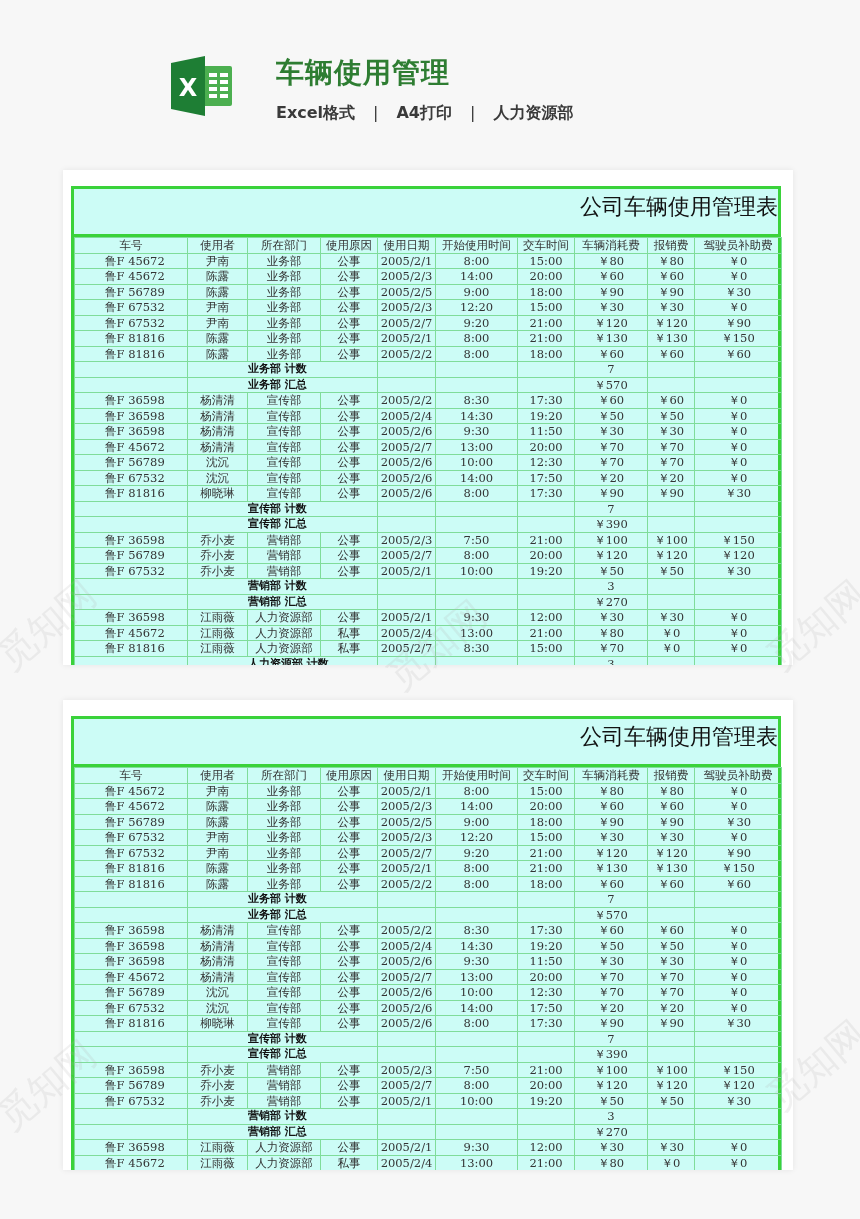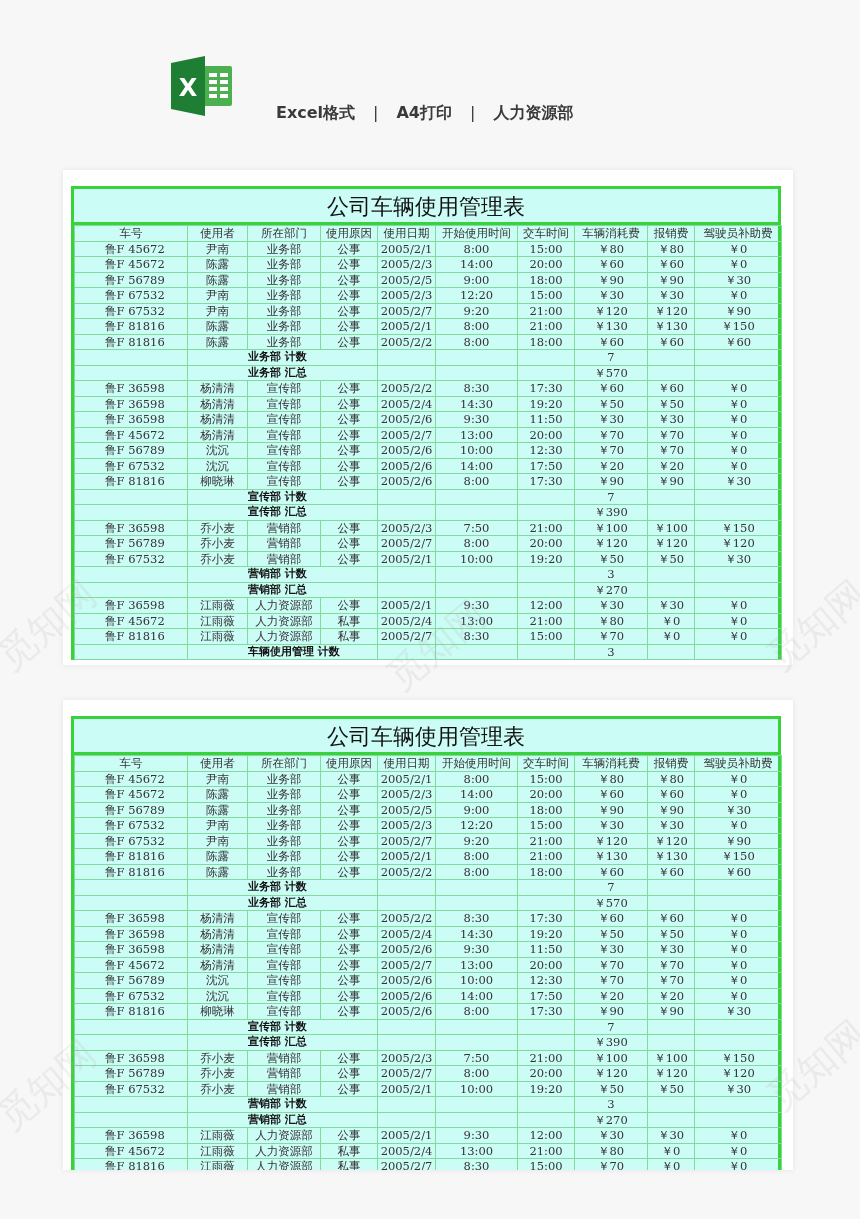--- a/index.html
+++ b/index.html
@@ -7,21 +7,21 @@
   body { position: relative; font-family: "DejaVu Serif", "Liberation Serif", serif; }
   .header { position: absolute; left: 0; top: 0; width: 860px; height: 150px; }
   .xl-icon { position: absolute; left: 171px; top: 56px; width: 62px; height: 60px; }
   .title { position: absolute; left: 276px; top: 54px; font-family: "DejaVu Sans", sans-serif; font-weight: bold; font-size: 28px; color: #2e7d32; letter-spacing: 1px; }
   .subtitle { position: absolute; left: 276px; top: 103px; font-family: "DejaVu Sans", sans-serif; font-weight: bold; font-size: 16px; color: #3a3a3a; display: flex; gap: 0; }
   .subtitle .sep { margin: 0 18px; font-weight: normal; }
   .card { position: absolute; left: 63px; width: 730px; background: #ffffff; box-shadow: 0 0 6px rgba(0,0,0,0.08); overflow: hidden; }
   .card1 { top: 170px; height: 495px; }
   .card2 { top: 700px; height: 470px; }
   .sheet { position: absolute; left: 8px; top: 16px; width: 710px; background: #ccfcf6; border: 3px solid #3ad23a; border-bottom: none; }
-  .sheet-title { height: 36px; line-height: 36px; text-align: center; font-family: "DejaVu Sans", sans-serif; font-size: 22px; color: #111; border-bottom: 3px solid #3ad23a; }
+  .sheet-title { height: 48px; line-height: 36px; text-align: right; font-family: "DejaVu Sans", sans-serif; font-size: 22px; color: #111; border-bottom: 3px solid #3ad23a; }
   table { border-collapse: collapse; width: 100%; table-layout: fixed; font-size: 11.5px; color: #333; }
   td { height: 15.5px; line-height: 14px; text-align: center; border: 1px solid #7fdc9a; white-space: nowrap; overflow: hidden; padding: 0; }
   td.bold { font-weight: bold; color: #111; font-family: "DejaVu Sans", sans-serif; font-size: 11px; }
   .watermark { position: absolute; font-family: "DejaVu Sans", sans-serif; font-size: 38px; color: rgba(180,180,180,0.18); transform: rotate(-40deg); pointer-events: none; white-space: nowrap; }
 </style>
 </head>
 <body>
 
 <div class="header">
   <div class="xl-icon">
@@ -34,20 +34,21 @@
           <rect x="49" y="24" width="8" height="4"></rect>
         <rect x="38" y="31" width="8" height="4"></rect>
           <rect x="49" y="31" width="8" height="4"></rect>
         <rect x="38" y="38" width="8" height="4"></rect>
           <rect x="49" y="38" width="8" height="4"></rect>
       </g>
       <polygon points="0,7 34,0 34,60 0,53" fill="#1e7e34"></polygon>
       <text x="17" y="40" text-anchor="middle" font-family="DejaVu Sans, sans-serif" font-weight="bold" font-size="24" fill="#ffffff">X</text>
     </svg>
   </div>
+  <div class="title">车辆使用管理</div>
   <div class="subtitle">
     <span>Excel格式</span>
     <span class="sep">|</span>
     <span>A4打印</span>
     <span class="sep">|</span>
     <span>人力资源部</span>
   </div>
 </div>
 
 <div class="card card1">
@@ -374,21 +375,21 @@
             <td>私事</td>
             <td>2005/2/7</td>
             <td>8:30</td>
             <td>15:00</td>
             <td>￥70</td>
             <td>￥0</td>
             <td>￥0</td>
           </tr>
           <tr>
             <td></td>
-            <td class="bold" colspan="3" style="text-align:left;padding-left:60px;overflow:visible">车辆使用管理 计数</td>
+            <td class="bold" colspan="3" style="text-align:left;padding-left:60px;overflow:visible">人力资源部 计数</td>
             <td></td>
             <td></td>
             <td></td>
             <td>3</td>
             <td></td>
             <td></td>
           </tr>
         </tbody>
     </table>
   </div>

